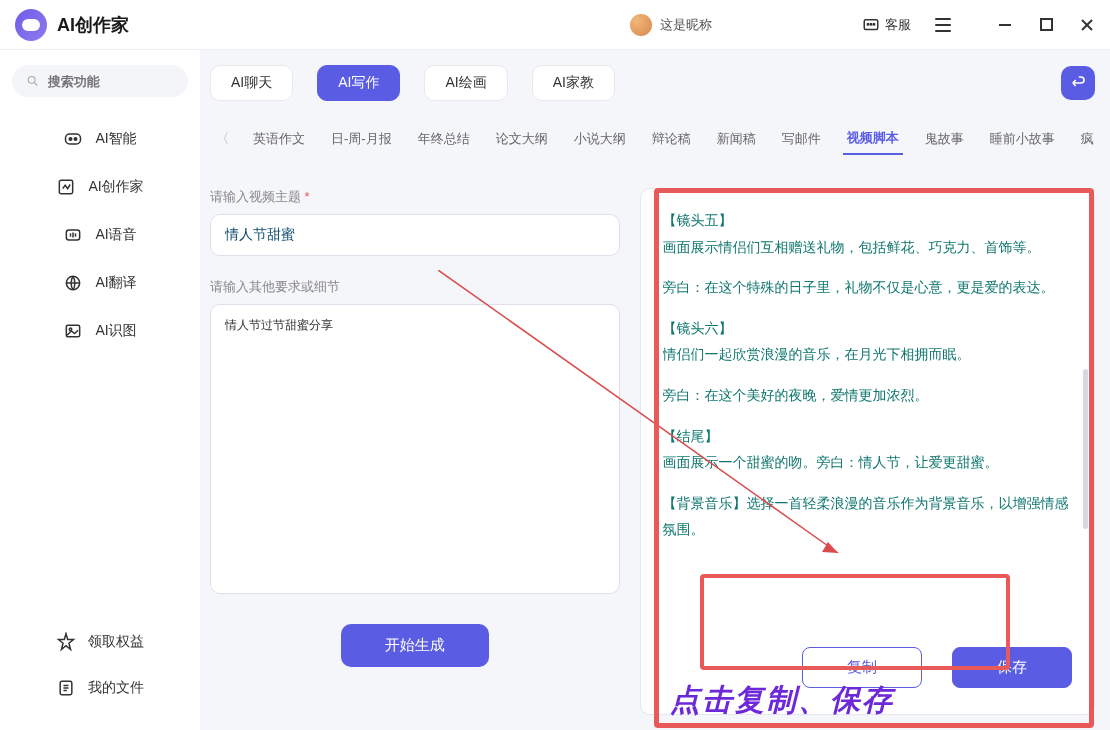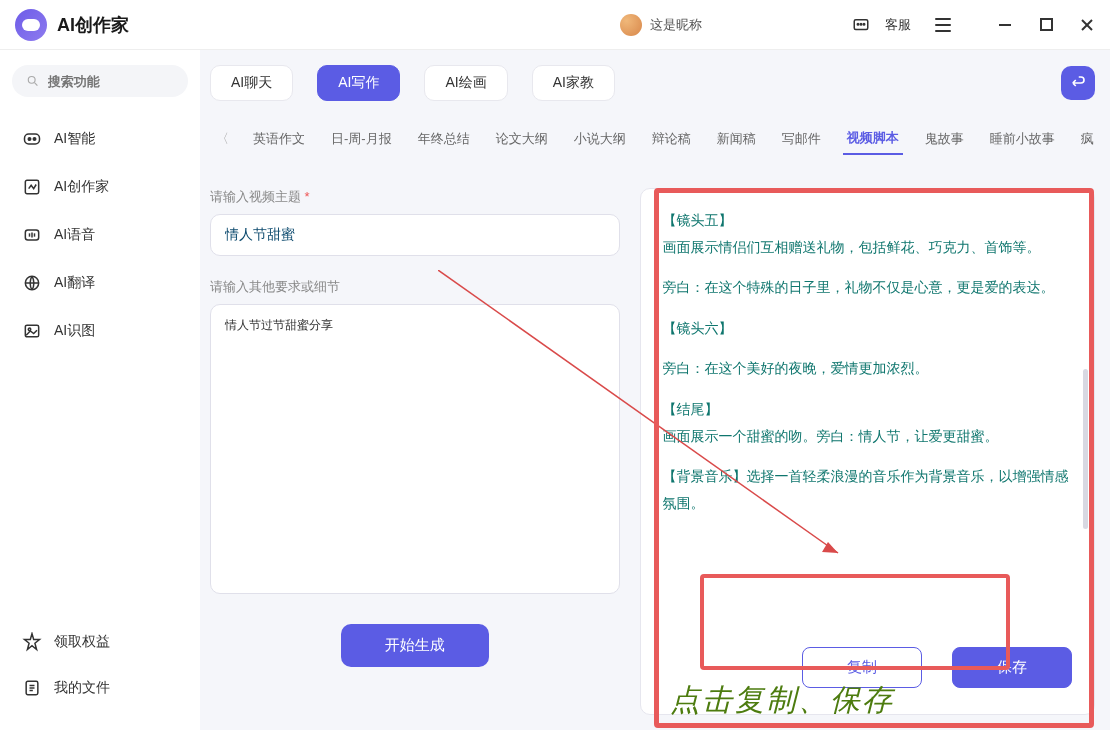--- a/index.html
+++ b/index.html
@@ -6,34 +6,34 @@
     body { width: 1110px; height: 730px; background: #f5f6fa; overflow: hidden; position: relative; }
     
     
     .titlebar { height: 50px; display: flex; align-items: center; padding: 0 15px; background: #fff; border-bottom: 1px solid #eee; }
     .logo { width: 32px; height: 32px; border-radius: 50%; background: linear-gradient(135deg, #6d5ce8, #8e7bef); margin-right: 10px; position: relative; }
     .logo::after { content: ""; position: absolute; width: 18px; height: 12px; background: #fff; border-radius: 8px; top: 10px; left: 7px; }
     .app-title { font-size: 18px; font-weight: 700; color: #1a1a1a; }
     .title-spacer { flex: 1; }
     .avatar { width: 22px; height: 22px; border-radius: 50%; background: radial-gradient(circle at 30% 30%, #f0b87a, #d8874a); margin-right: 8px; }
     .nickname { font-size: 13px; color: #555; margin-right: 140px; }
-    .support-btn { display: flex; align-items: center; gap: 15px; padding: 4px 10px; border-radius: 6px; font-size: 13px; color: #333; margin-right: 8px; }
+    .support-btn { display: flex; align-items: center; gap: 5px; padding: 4px 10px; border-radius: 6px; font-size: 13px; color: #333; margin-right: 8px; }
     .support-btn svg { width: 18px; height: 18px; }
     .menu-icon { width: 28px; height: 28px; display: flex; flex-direction: column; justify-content: center; align-items: center; gap: 4px; margin-right: 40px; }
     .menu-icon span { width: 16px; height: 2px; background: #333; border-radius: 1px; }
     .win-controls { display: flex; gap: 25px; align-items: center; }
     .win-btn { width: 16px; height: 16px; display: flex; align-items: center; justify-content: center; font-size: 16px; color: #333; cursor: pointer; }
     
     
     .main { display: flex; height: calc(100% - 50px); }
     .sidebar { width: 200px; background: #fff; padding: 15px 12px; }
     .search-box { display: flex; align-items: center; gap: 8px; background: #f4f5f8; border-radius: 20px; padding: 8px 14px; margin-bottom: 20px; }
     .search-box svg { width: 16px; height: 16px; }
     .search-input { border: none; background: transparent; outline: none; font-size: 13px; color: #888; width: 100%; font-weight: bold; }
-    .nav-item { display: flex; align-items: center; gap: 12px; padding: 12px 10px; font-size: 14px; color: #333; border-radius: 8px; cursor: pointer; margin-bottom: 4px; }
+    .nav-item { display: flex; align-items: center; gap: 12px; padding: 12px 10px; font-size: 14px; color: #333; border-radius: 8px; cursor: pointer; margin-bottom: 4px; justify-content: center; }
     .nav-item svg { width: 20px; height: 20px; stroke: #333; fill: none; stroke-width: 1.8; }
     .sidebar-bottom { position: absolute; bottom: 18px; left: 12px; width: 176px; }
     .sidebar-bottom .nav-item { margin-bottom: 2px; }
     .star-icon { width: 18px; height: 18px; }
     
     
     .content { flex: 1; padding: 15px 15px 15px 10px; display: flex; flex-direction: column; overflow: hidden; }
     .mode-tabs { display: flex; gap: 24px; margin-bottom: 12px; align-items: center; }
     .mode-tab { padding: 8px 20px; border-radius: 10px; font-size: 14px; color: #333; background: #fff; border: 1px solid #e8e8ee; cursor: pointer; }
     .mode-tab.active { background: #5b5ce4; color: #fff; border-color: #5b5ce4; }
@@ -62,21 +62,21 @@
     .action-buttons { display: flex; gap: 30px; justify-content: flex-end; margin-top: 18px; padding: 12px 0 6px; }
     .action-btn { padding: 10px 44px; border-radius: 8px; font-size: 15px; cursor: pointer; }
     .copy-btn { background: #fff; border: 1px solid #5b5ce4; color: #5b5ce4; }
     .save-btn { background: #5b5ce4; border: 1px solid #5b5ce4; color: #fff; }
     
     
     .red-box { position: absolute; border: 4px solid #e85a5a; border-radius: 4px; pointer-events: none; z-index: 50; }
     .red-box.inner { left: 700px; top: 574px; width: 310px; height: 96px; }
     .red-box.outer { left: 654px; top: 188px; width: 440px; height: 540px; border-width: 5px; }
     .arrow-line { position: absolute; left: 438px; top: 270px; width: 447px; height: 300px; z-index: 40; pointer-events: none; }
-    .annotation-text { position: absolute; left: 670px; top: 680px; font-size: 30px; font-style: italic; font-weight: 400; color: #4d7c0f; z-index: 55; letter-spacing: 2px; white-space: nowrap; }
+    .annotation-text { position: absolute; left: 670px; top: 680px; font-size: 30px; font-style: italic; font-weight: 700; color: #6d28d9; z-index: 55; letter-spacing: 2px; white-space: nowrap; }
   </style>
 </head>
 <body>
 
 <div class="titlebar">
   <div class="logo"></div>
   <div class="app-title">AI创作家</div>
   <div class="title-spacer"></div>
   <div class="avatar"></div>
   <div class="nickname">这是昵称</div>
@@ -218,21 +218,21 @@
         <input class="text-input" value="情人节甜蜜" style="">
         <div class="form-label">请输入其他要求或细节</div>
         <textarea class="textarea" style="">情人节过节甜蜜分享</textarea>
         <button class="generate-btn">开始生成</button>
       </div>
 
       <div class="right-panel">
         <div class="output-text">
           <p><span>【镜头五】</span><br><span>画面展示情侣们互相赠送礼物，包括鲜花、巧克力、首饰等。</span></p>
           <p>旁白：在这个特殊的日子里，礼物不仅是心意，更是爱的表达。</p>
-          <p><span>【镜头六】</span><br></p>
+          <p><span>【镜头六】</span><br><span>情侣们一起欣赏浪漫的音乐，在月光下相拥而眠。</span></p>
           <p>旁白：在这个美好的夜晚，爱情更加浓烈。</p>
           <p><span>【结尾】</span><br><span>画面展示一个甜蜜的吻。旁白：情人节，让爱更甜蜜。</span></p>
           <p>【背景音乐】选择一首轻柔浪漫的音乐作为背景音乐，以增强情感氛围。</p>
         </div>
         <div class="scroll-track"></div>
         <div class="action-buttons">
           <button class="action-btn copy-btn">复制</button>
           <button class="action-btn save-btn">保存</button>
         </div>
       </div>

